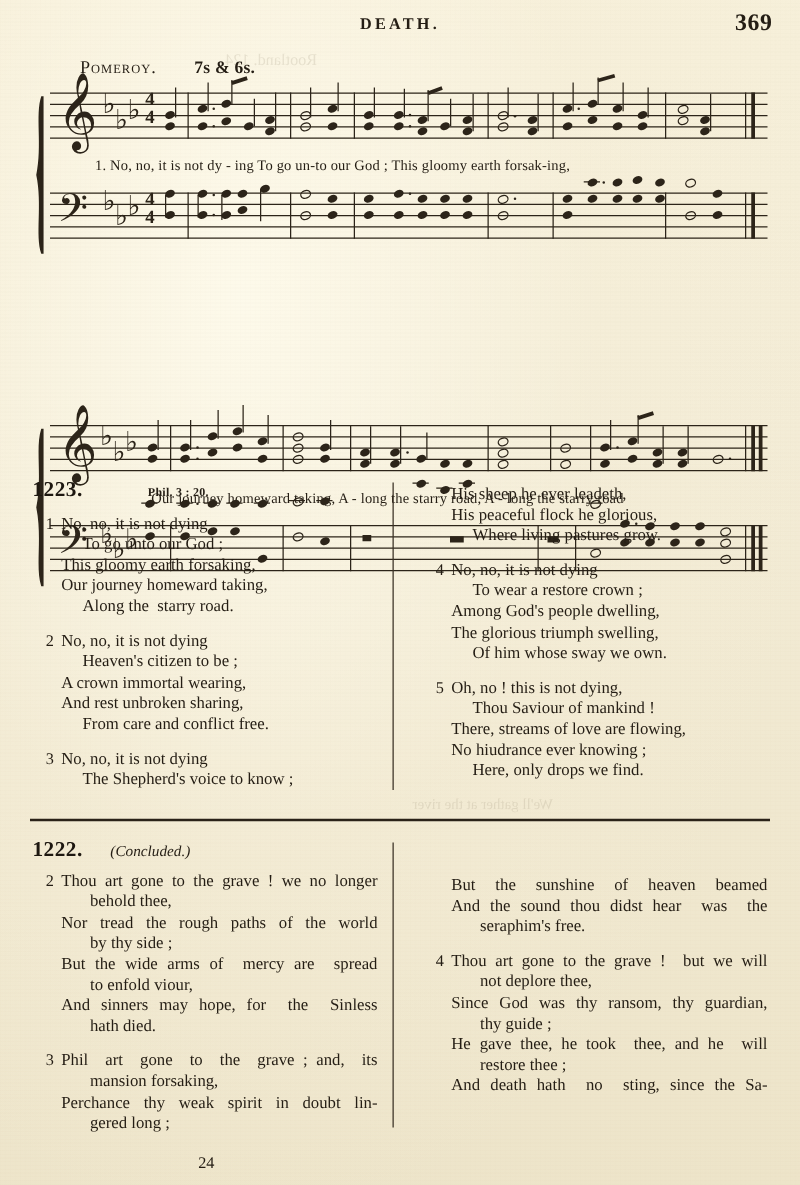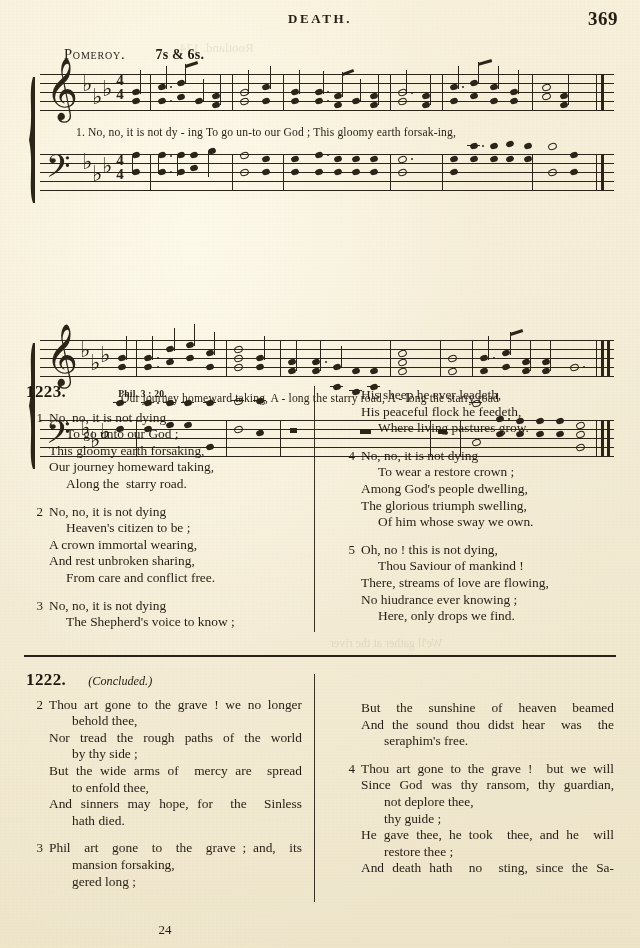--- a/index.html
+++ b/index.html
@@ -672,21 +672,21 @@
 
       <div class="stanza">
         <div class="vline"><span class="vnum">3</span><span class="vtext ind-0">No, no, it is not dying</span></div>
         <div class="vline"><span class="vnum"></span><span class="vtext ind-1">The Shepherd's voice to know ;</span></div>
       </div>
     </div>
 
     <div class="hymn-col right" style="padding-top:3px;">
       <div class="stanza">
         <div class="vline"><span class="vnum"></span><span class="vtext ind-0">His sheep he ever leadeth,</span></div>
-        <div class="vline"><span class="vnum"></span><span class="vtext ind-0">His peaceful flock he feedeth,</span></div>
+        <div class="vline"><span class="vnum"></span><span class="vtext ind-0">His peaceful flock he glorious,</span></div>
         <div class="vline"><span class="vnum"></span><span class="vtext ind-1">Where living pastures grow.</span></div>
       </div>
 
       <div class="stanza">
         <div class="vline"><span class="vnum">4</span><span class="vtext ind-0">No, no, it is not dying</span></div>
         <div class="vline"><span class="vnum"></span><span class="vtext ind-1">To wear a restore crown ;</span></div>
         <div class="vline"><span class="vnum"></span><span class="vtext ind-0">Among God's people dwelling,</span></div>
         <div class="vline"><span class="vnum"></span><span class="vtext ind-0">The glorious triumph swelling,</span></div>
         <div class="vline"><span class="vnum"></span><span class="vtext ind-1">Of him whose sway we own.</span></div>
       </div>
@@ -711,43 +711,44 @@
         <span class="hymn-number">1222.</span>
         <span class="concluded">(Concluded.)</span>
       </div>
 
       <div class="stanza">
         <div class="vline"><span class="vnum">2</span><span class="vtext just">Thou art gone to the grave ! we no longer</span></div>
         <div class="vline"><span class="vnum"></span><span class="vtext ind-cont">behold thee,</span></div>
         <div class="vline"><span class="vnum"></span><span class="vtext just">Nor tread the rough paths of the world</span></div>
         <div class="vline"><span class="vnum"></span><span class="vtext ind-cont">by thy side ;</span></div>
         <div class="vline"><span class="vnum"></span><span class="vtext just">But the wide arms of  mercy are  spread</span></div>
-        <div class="vline"><span class="vnum"></span><span class="vtext ind-cont">to enfold thee,</span></div>
+        <div class="vline"><span class="vnum"></span><span class="vtext ind-cont">to enfold viour,</span></div>
         <div class="vline"><span class="vnum"></span><span class="vtext just">And sinners may hope, for  the  Sinless</span></div>
         <div class="vline"><span class="vnum"></span><span class="vtext ind-cont">hath died.</span></div>
       </div>
 
       <div class="stanza">
         <div class="vline"><span class="vnum">3</span><span class="vtext just">Phil  art  gone  to  the  grave ; and,  its</span></div>
         <div class="vline"><span class="vnum"></span><span class="vtext ind-cont">mansion forsaking,</span></div>
+        <div class="vline"><span class="vnum"></span><span class="vtext just">Perchance thy weak spirit in doubt lin-</span></div>
         <div class="vline"><span class="vnum"></span><span class="vtext ind-cont">gered long ;</span></div>
       </div>
     </div>
 
     <div class="hymn-col right" style="padding-top:28px;">
       <div class="stanza">
         <div class="vline"><span class="vnum"></span><span class="vtext just">But  the  sunshine  of  heaven  beamed</span></div>
         <div class="vline"><span class="vnum"></span><span class="vtext just">And the sound thou didst hear  was  the</span></div>
         <div class="vline"><span class="vnum"></span><span class="vtext ind-cont">seraphim's free.</span></div>
       </div>
 
       <div class="stanza">
         <div class="vline"><span class="vnum">4</span><span class="vtext just">Thou art gone to the grave !  but we will</span></div>
+        <div class="vline"><span class="vnum"></span><span class="vtext ind-cont">not deplore thee,</span></div>
         <div class="vline"><span class="vnum"></span><span class="vtext just">Since God was thy ransom, thy guardian,</span></div>
-        <div class="vline"><span class="vnum"></span><span class="vtext ind-cont">not deplore thee,</span></div>
         <div class="vline"><span class="vnum"></span><span class="vtext ind-cont">thy guide ;</span></div>
         <div class="vline"><span class="vnum"></span><span class="vtext just">He gave thee, he took  thee, and he  will</span></div>
         <div class="vline"><span class="vnum"></span><span class="vtext ind-cont">restore thee ;</span></div>
         <div class="vline"><span class="vnum"></span><span class="vtext just">And death hath  no  sting, since the Sa-</span></div>
       </div>
     </div>
   </div>
 
   <div class="signature" style="top:922px; left:0; width:330px;">24</div>
 </div>

